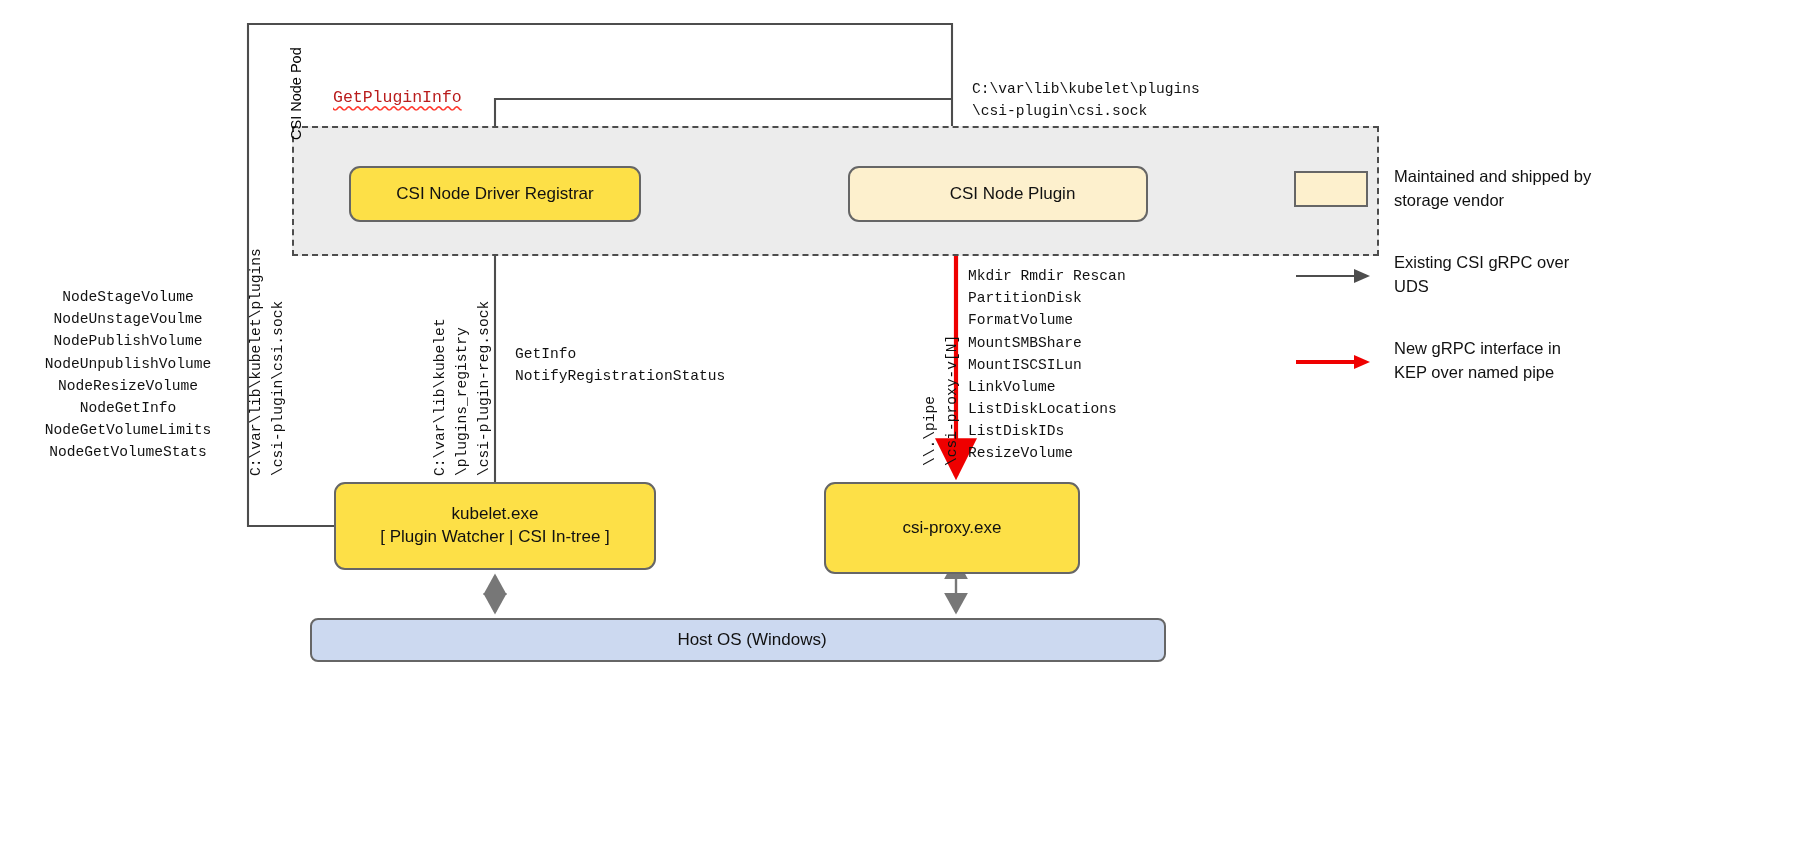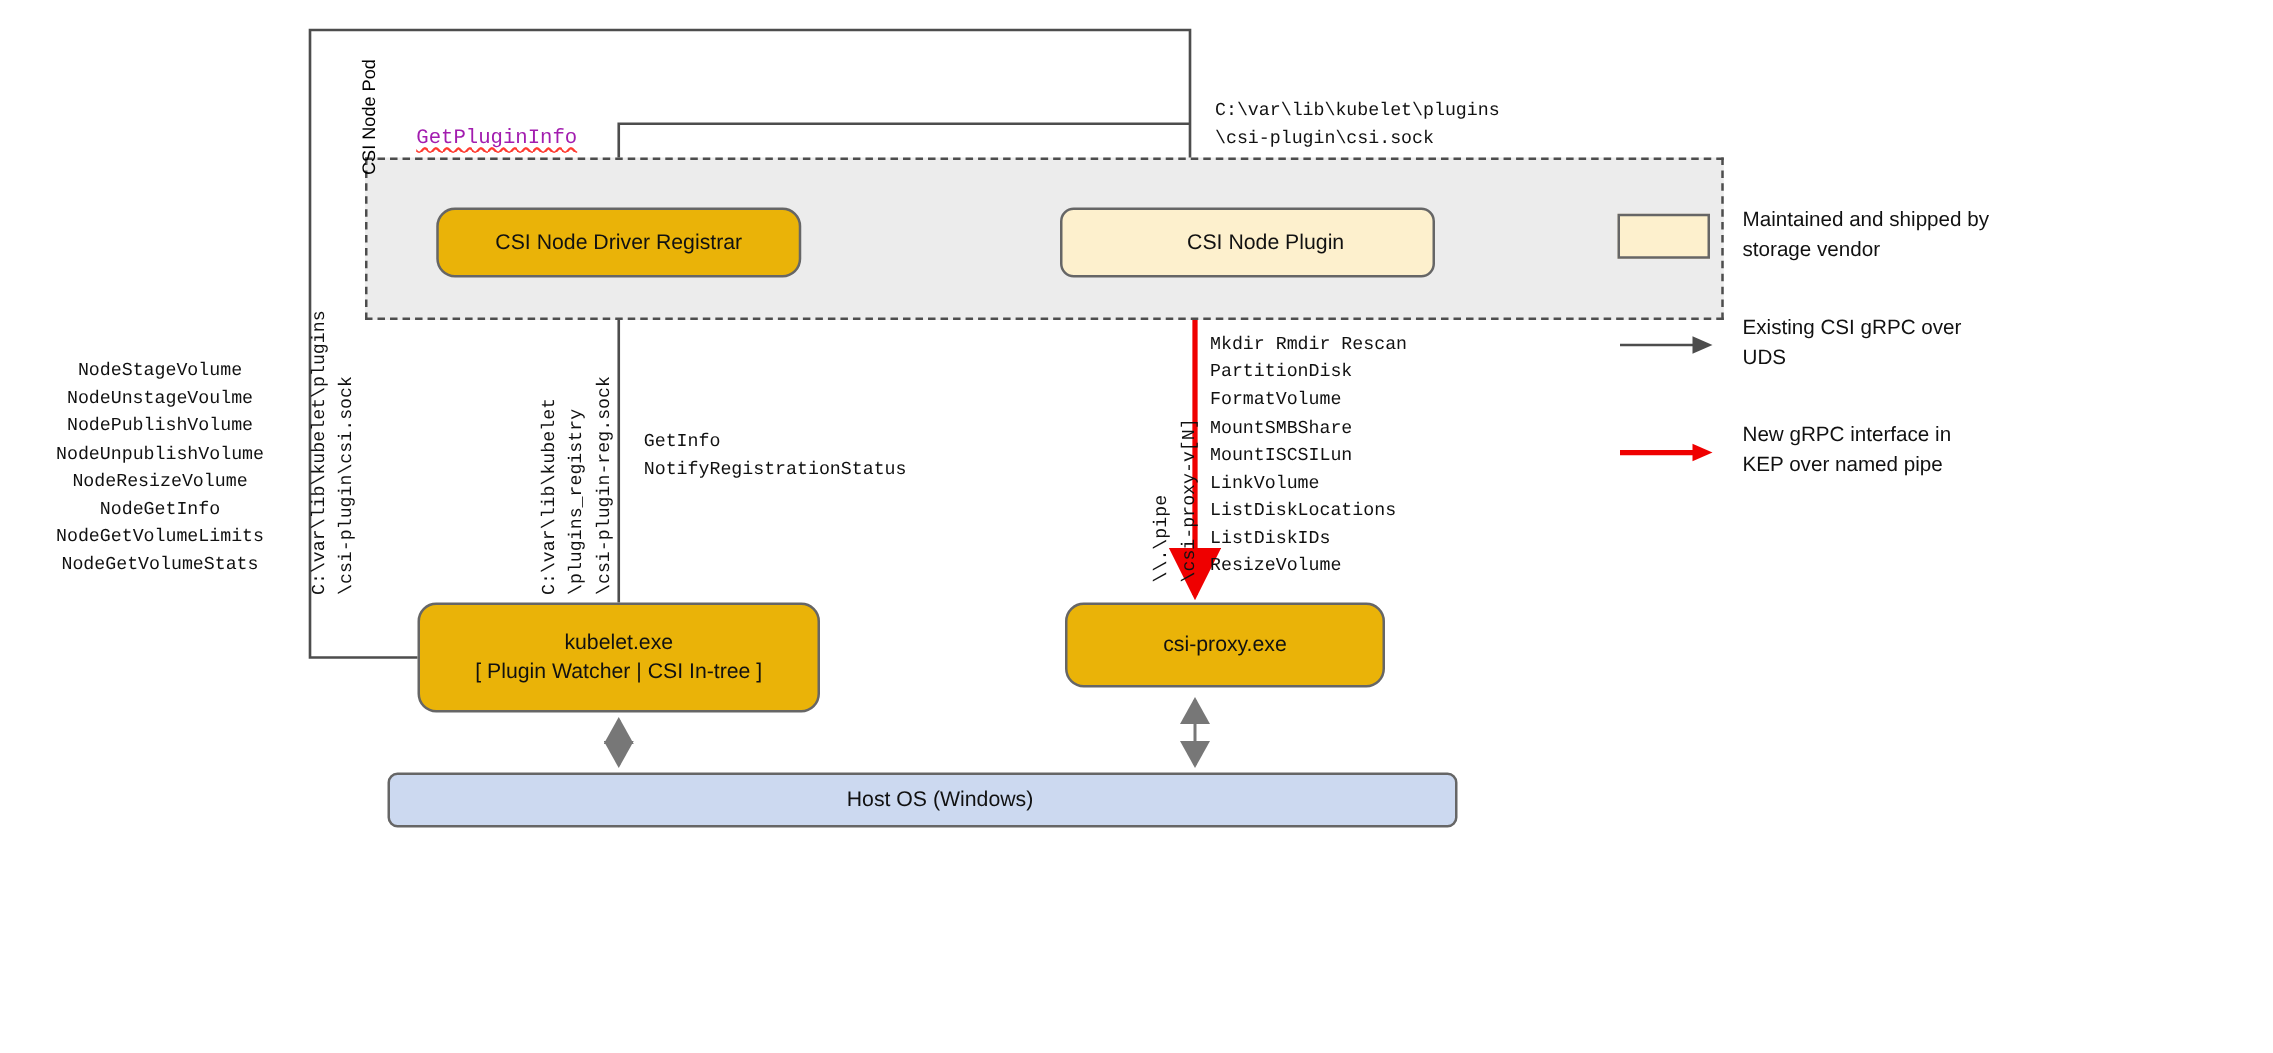--- a/index.html
+++ b/index.html
@@ -11,36 +11,36 @@
   .pod{position:absolute;left:292px;top:126px;width:1087px;height:130px;
        background:#ececec;border:2px dashed #4d4d4d;box-sizing:border-box;}
   .pod-label{position:absolute;left:-6px;top:12px;width:110px;
        font-size:14.5px;color:#000;
        transform:rotate(-90deg);transform-origin:left top;
        white-space:nowrap;}
 
   .node{position:absolute;box-sizing:border-box;border:2px solid #666;
         border-radius:11px;display:flex;align-items:center;justify-content:center;
         text-align:center;line-height:1.35;font-size:17px;color:#111;}
-  .green{background:#eab308;border-radius:15px;}
+  .green{background:#fde047;}
   .amber{background:#fdf0cd;}
   .blue{background:#ccd9f0;padding-left:28px;}
 
   #csi-registrar{left:349px;top:166px;width:292px;height:56px;}
   #csi-plugin{left:848px;top:166px;width:300px;height:56px;padding-left:29px;}
   #kubelet{left:334px;top:482px;width:322px;height:88px;flex-direction:column;}
-  #csiproxy{left:852px;top:482px;width:256px;height:68px;}
+  #csiproxy{left:824px;top:482px;width:256px;height:92px;}
   #hostos{left:310px;top:618px;width:856px;height:44px;border-radius:8px;font-size:17px;}
 
   .mono{font-family:"Liberation Mono",monospace;font-size:14.6px;
         color:#111;line-height:1.52;white-space:pre;}
 
   .lbl{position:absolute;}
-  #lbl-getplugininfo{left:333px;top:100px;font-family:"Liberation Mono",monospace;
-        font-size:16.5px;color:#a21caf;
+  #lbl-getplugininfo{left:333px;top:88px;font-family:"Liberation Mono",monospace;
+        font-size:16.5px;color:#b91c1c;
         text-decoration:underline wavy #ff3b30;text-underline-offset:3px;}
   #lbl-plugin-path{left:972px;top:78px;}
   #lbl-node-rpcs{left:22px;top:286px;text-align:center;width:212px;}
   #lbl-getinfo{left:515px;top:343px;}
   #lbl-proxy-cmds{left:968px;top:265px;}
 
   .vlbl{position:absolute;font-family:"Liberation Mono",monospace;font-size:14.6px;
         color:#111;line-height:1.5;white-space:pre;
         transform:rotate(-90deg);transform-origin:left top;}
   #vlbl-csi-sock{left:246px;top:476px;}

